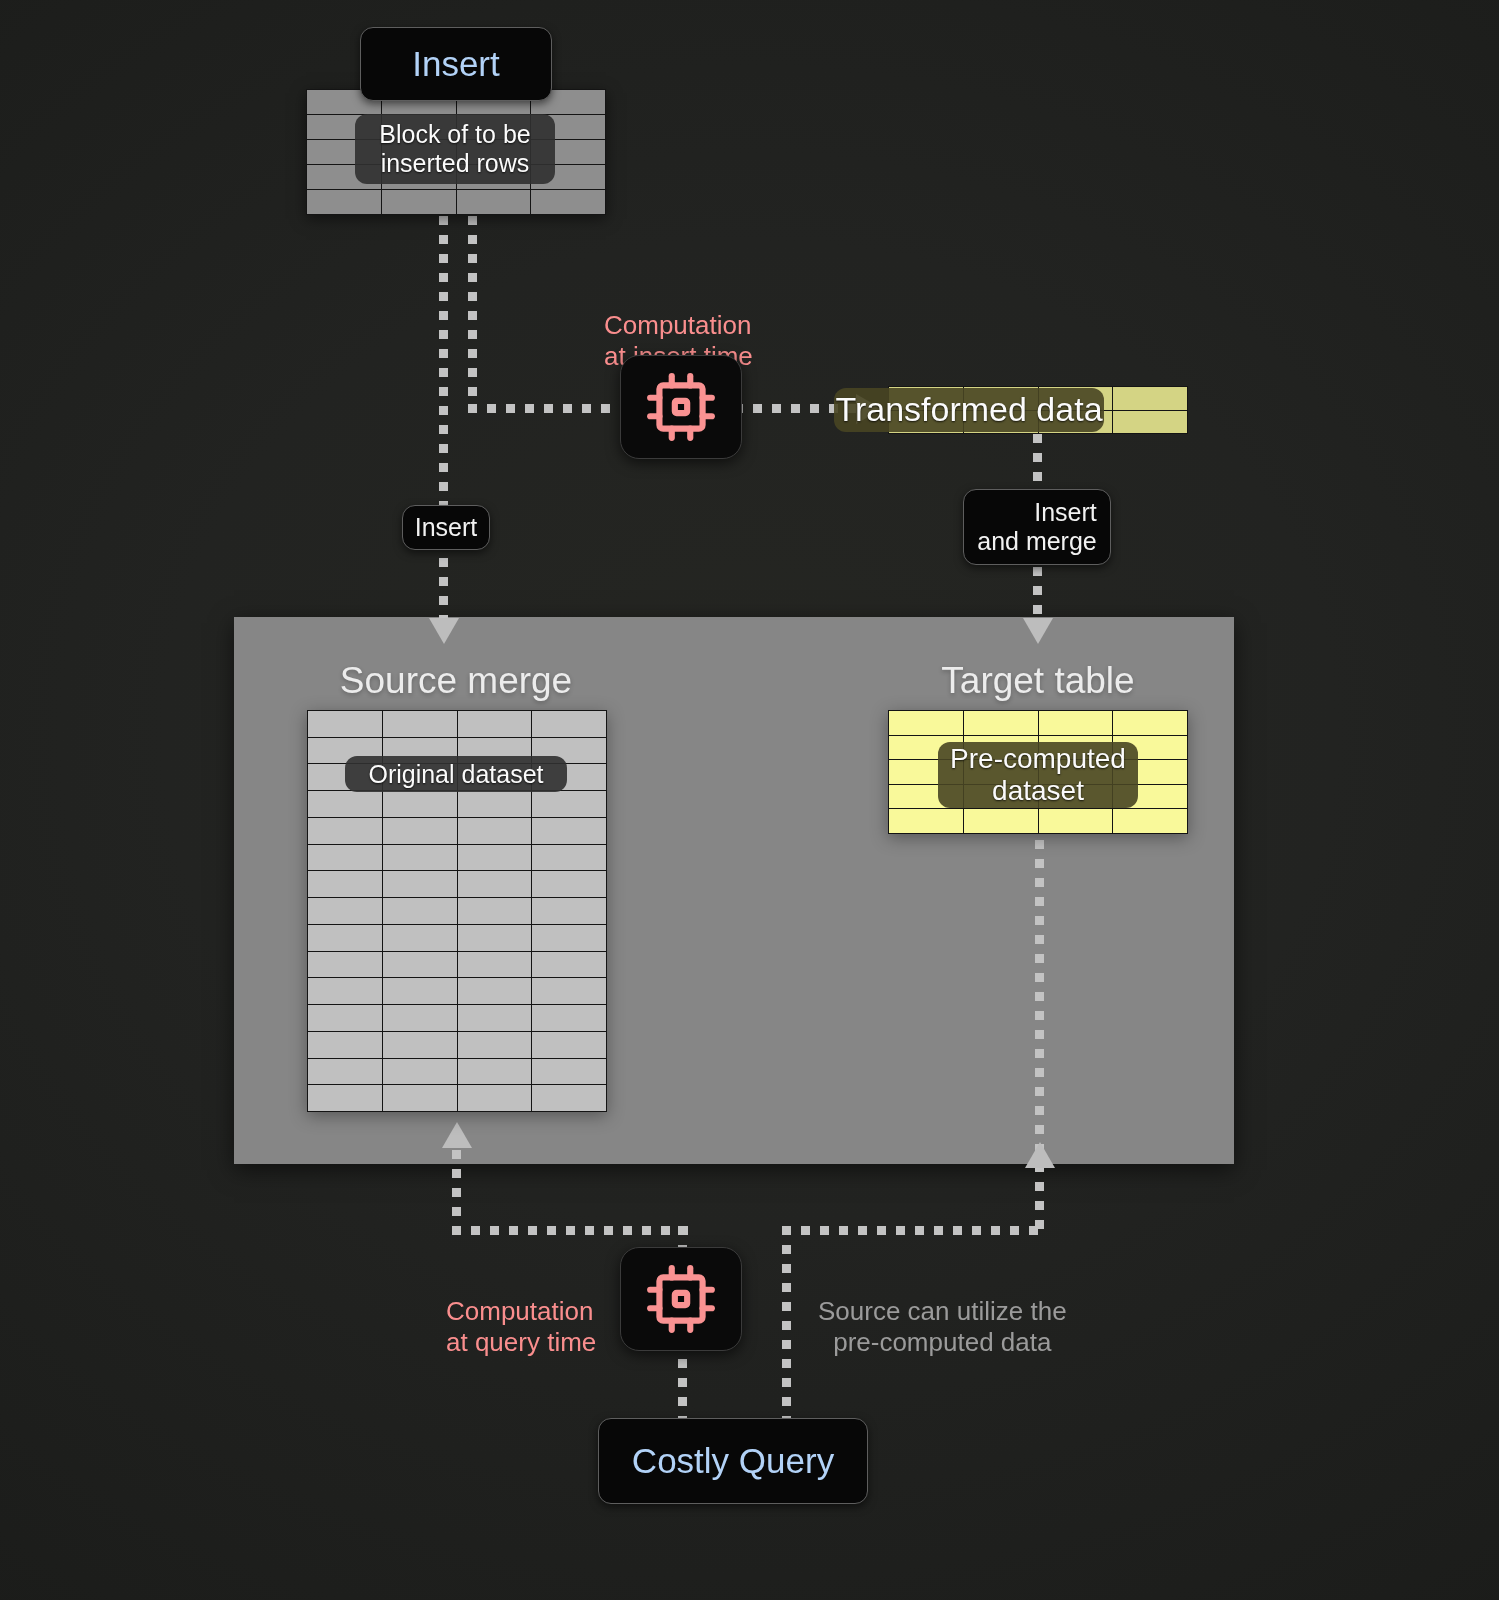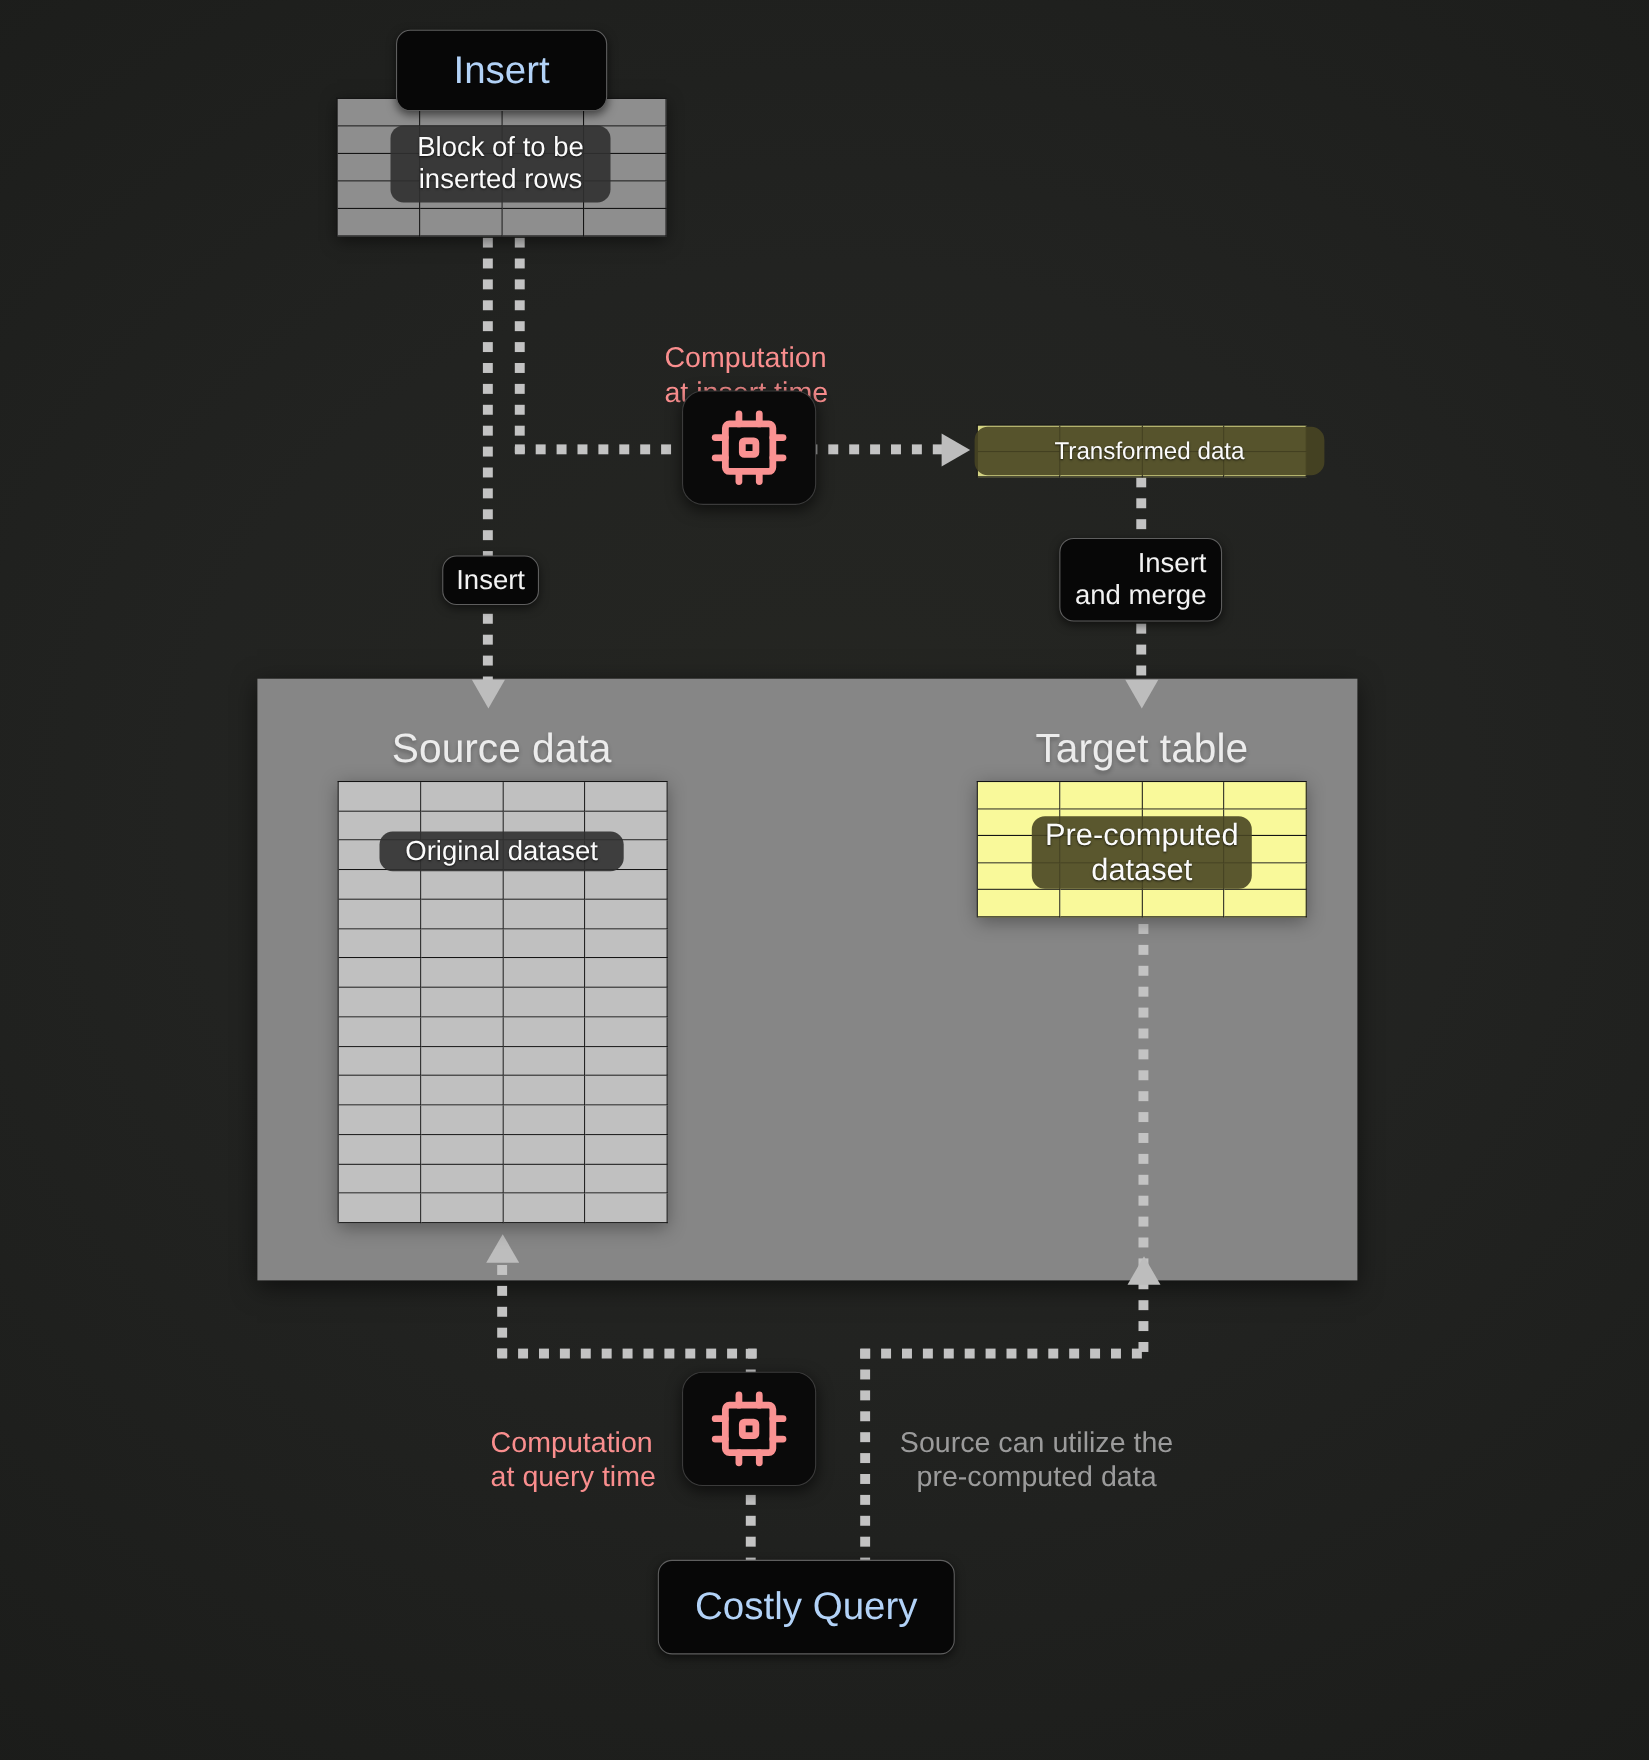--- a/index.html
+++ b/index.html
@@ -206,38 +206,38 @@
   <div class="grid transf bordered" id="transf-grid" style="left: 888px; top: 386px; width: 300px; height: 48px; grid-template-columns: repeat(4, 1fr); grid-template-rows: repeat(2, 1fr);">
       <div style="background: rgb(212, 212, 132);"></div>
       <div style="background: rgb(212, 212, 132);"></div>
       <div style="background: rgb(212, 212, 132);"></div>
       <div style="background: rgb(212, 212, 132);"></div>
       <div style="background: rgb(212, 212, 132);"></div>
       <div style="background: rgb(212, 212, 132);"></div>
       <div style="background: rgb(212, 212, 132);"></div>
       <div style="background: rgb(212, 212, 132);"></div>
     </div>
-  <div class="chip olive" style="left:886px; top:388px; width:318px; height:44px; font-size:22px;">
+  <div class="chip olive" style="left:834px; top:388px; width:270px; height:44px; font-size:34px;">
     <span>Transformed data</span>
   </div>
 
   <div class="darkbox white" style="left:402px; top:505px; width:88px; height:45px; font-size:25px;">
     <span>Insert</span>
   </div>
 
   <div class="dotv" style="left:1033px; top:434px; height:186px;"></div>
   <div class="arrow-down" style="left:1023px; top:618px;"></div>
   <div class="darkbox white" style="left:963px; top:489px; width:148px; height:76px; font-size:25px;">
     <span style="white-space:pre-line;">Insert
 and merge</span>
   </div>
 
   <div id="panel" style="left:234px; top:617px; width:1000px; height:547px;"></div>
 
-  <div class="panel-title" style="left:281px; top:660px; width:350px;">Source data</div>
+  <div class="panel-title" style="left:281px; top:660px; width:350px;">Source merge</div>
   <div class="panel-title" style="left:863px; top:660px; width:350px;">Target table</div>
 
   <div class="grid source bordered" id="source-grid" style="left: 307px; top: 710px; width: 300px; height: 402px; grid-template-columns: repeat(4, 1fr); grid-template-rows: repeat(15, 1fr);">
       <div style="background: rgb(192, 192, 192);"></div>
       <div style="background: rgb(192, 192, 192);"></div>
       <div style="background: rgb(192, 192, 192);"></div>
       <div style="background: rgb(192, 192, 192);"></div>
       <div style="background: rgb(192, 192, 192);"></div>
       <div style="background: rgb(192, 192, 192);"></div>
       <div style="background: rgb(192, 192, 192);"></div>

